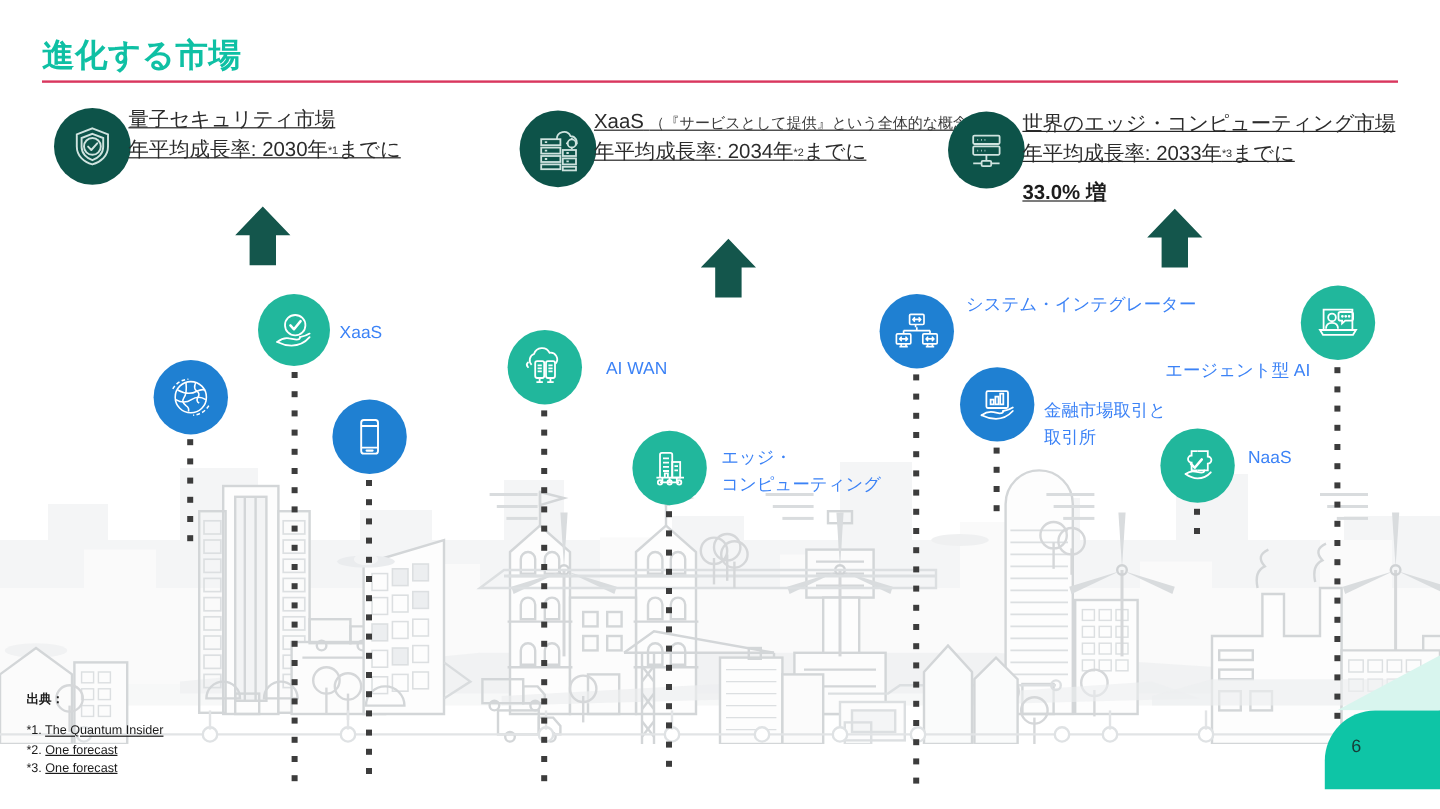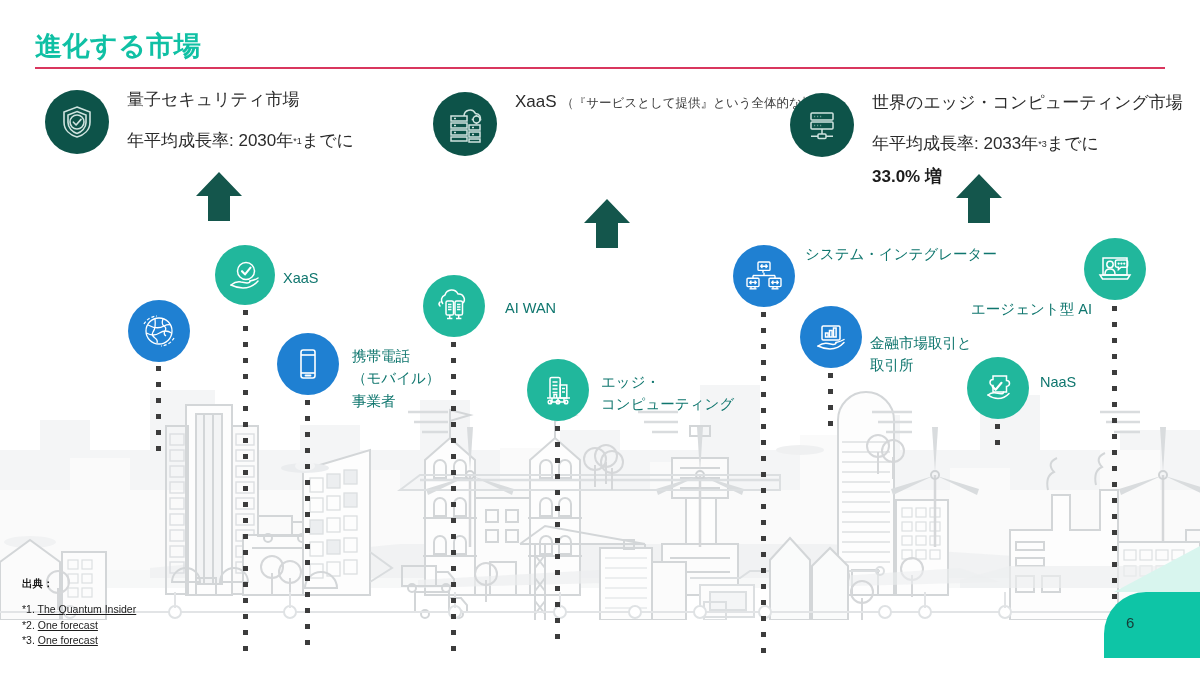--- a/index.html
+++ b/index.html
@@ -29,44 +29,44 @@
 
   
   .city{position:absolute;left:0;top:330px;width:1200px;height:290px;z-index:1;}
 
   
   .stat{position:absolute;z-index:6;}
   .stat .bubble{
     position:absolute;left:0;top:0;width:64px;height:64px;border-radius:50%;
     background:#0d5349;display:flex;align-items:center;justify-content:center;
   }
-  .stat .txt{position:absolute;left:82px;top:-2px;}
+  .stat .txt{position:absolute;left:62px;top:-2px;text-decoration:underline;}
   .stat .s-name{
     font-size:17px;color:#2b2b2b;line-height:1.45;white-space:nowrap;
   }
   .stat .s-name .sub{font-size:12.5px;color:#3a3a3a;}
   .stat .s-name.wrap{white-space:normal;width:345px;}
   .stat .s-line{
-    font-size:17px;color:#2b2b2b;margin-top:16px;white-space:nowrap;
+    font-size:17px;color:#2b2b2b;margin-top:0;white-space:nowrap;
   }
   .stat .s-line sup{font-size:9px;vertical-align:2px;}
   .stat .s-pct{
     font-size:17px;font-weight:bold;color:#1c1c1c;margin-top:10px;white-space:nowrap;
   }
   .up-arrow{position:absolute;z-index:7;}
 
   
   .pin{position:absolute;z-index:5;}
   .pin .circ{
     width:100%;height:100%;border-radius:50%;
     display:flex;align-items:center;justify-content:center;
   }
   .pin-label{
     position:absolute;z-index:6;
-    font-size:14.5px;color:#0f766e;line-height:1.55;white-space:pre-line;
+    font-size:14.5px;color:#3b82f6;line-height:1.55;white-space:pre-line;
   }
   .dots{position:absolute;z-index:4;width:5px;}
   .dots i{display:block;width:5px;height:5px;background:#3c3c3c;margin-bottom:11px;}
 
   
   .footer{
     position:absolute;left:22px;bottom:10px;z-index:9;
     font-size:10.5px;color:#1c1c1c;line-height:1.45;
   }
   .footer .src-head{font-weight:bold;font-size:10.5px;margin-bottom:11px;}
@@ -456,20 +456,23 @@
         <rect x="24" y="21" width="11" height="5"></rect>
           <rect x="24" y="28" width="11" height="5"></rect>
         <rect x="24" y="35" width="11" height="3"></rect>
         <path d="M9 14.5 h2 M9 21.5 h2 M9 28.5 h2 M27 23.5 h2 M27 30.5 h2"></path>
       </svg>
     </div>
     <div class="txt">
       <div class="s-name wrap">
         <span>XaaS</span>&nbsp;<span class="sub">（『サービスとして提供』という全体的な概念)</span>
       </div>
+      <div class="s-line">
+        <span>年平均成長率: 2034年</span><sup>*2</sup><span>までに</span>
+      </div>
     </div>
   </div>
   <svg class="up-arrow" style="left:583px;top:197px;" width="48" height="52" viewBox="0 0 48 52" aria-hidden="true">
     <path d="M24 2 L47 26 L35 26 L35 51 L13 51 L13 26 L1 26 Z" fill="#14564c"></path>
   </svg>
 
   <div class="stat" style="left:790px;top:93px;">
     <div class="bubble">
       <svg width="38" height="38" viewBox="0 0 38 38" fill="none" stroke="#cfe3df" stroke-width="1.5" aria-hidden="true">
         <rect x="8" y="7" width="22" height="7" rx="1"></rect>
@@ -555,23 +558,20 @@
   <div class="pin" style="left:277px;top:333px;width:62px;height:62px;">
     <div class="circ" style="background:#1f80d2;">
       <svg width="36" height="36" viewBox="0 0 36 36" fill="none" stroke="#ffffff" stroke-width="1.6" aria-hidden="true">
         <rect x="11" y="4" width="14" height="28" rx="2.2"></rect>
         <line x1="11" y1="9" x2="25" y2="9"></line>
         <line x1="11" y1="27" x2="25" y2="27"></line>
         <line x1="15.5" y1="29.5" x2="20.5" y2="29.5" stroke-width="1.8" stroke-linecap="round"></line>
       </svg>
     </div>
   </div>
-  <div class="pin-label" style="left:352px;top:345px;">携帯電話
-（モバイル）
-事業者</div>
   <div class="dots" style="left:305px;top:400px;">
     <i></i>
       <i></i>
       <i></i>
       <i></i>
       <i></i>
       <i></i>
       <i></i>
       <i></i>
       <i></i>

